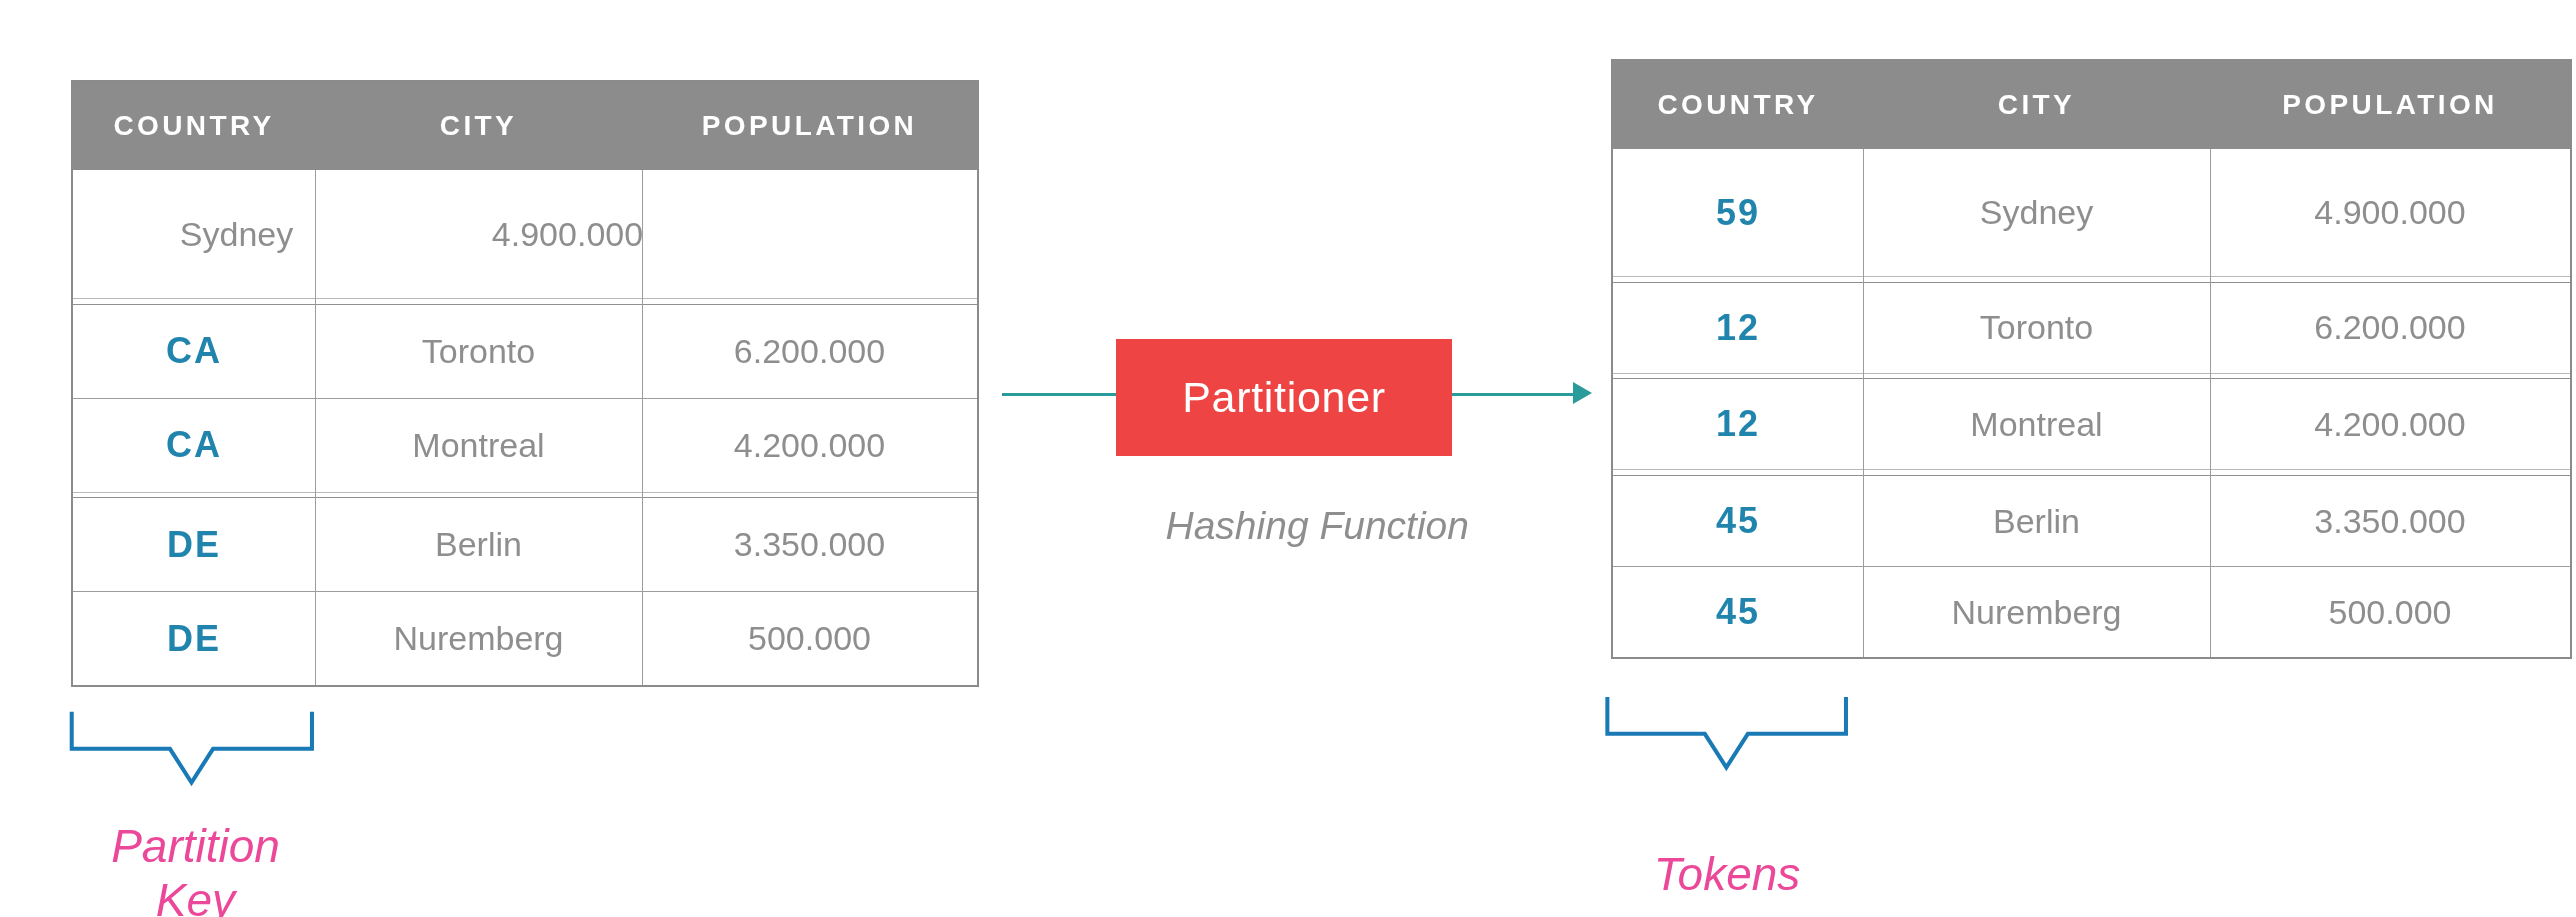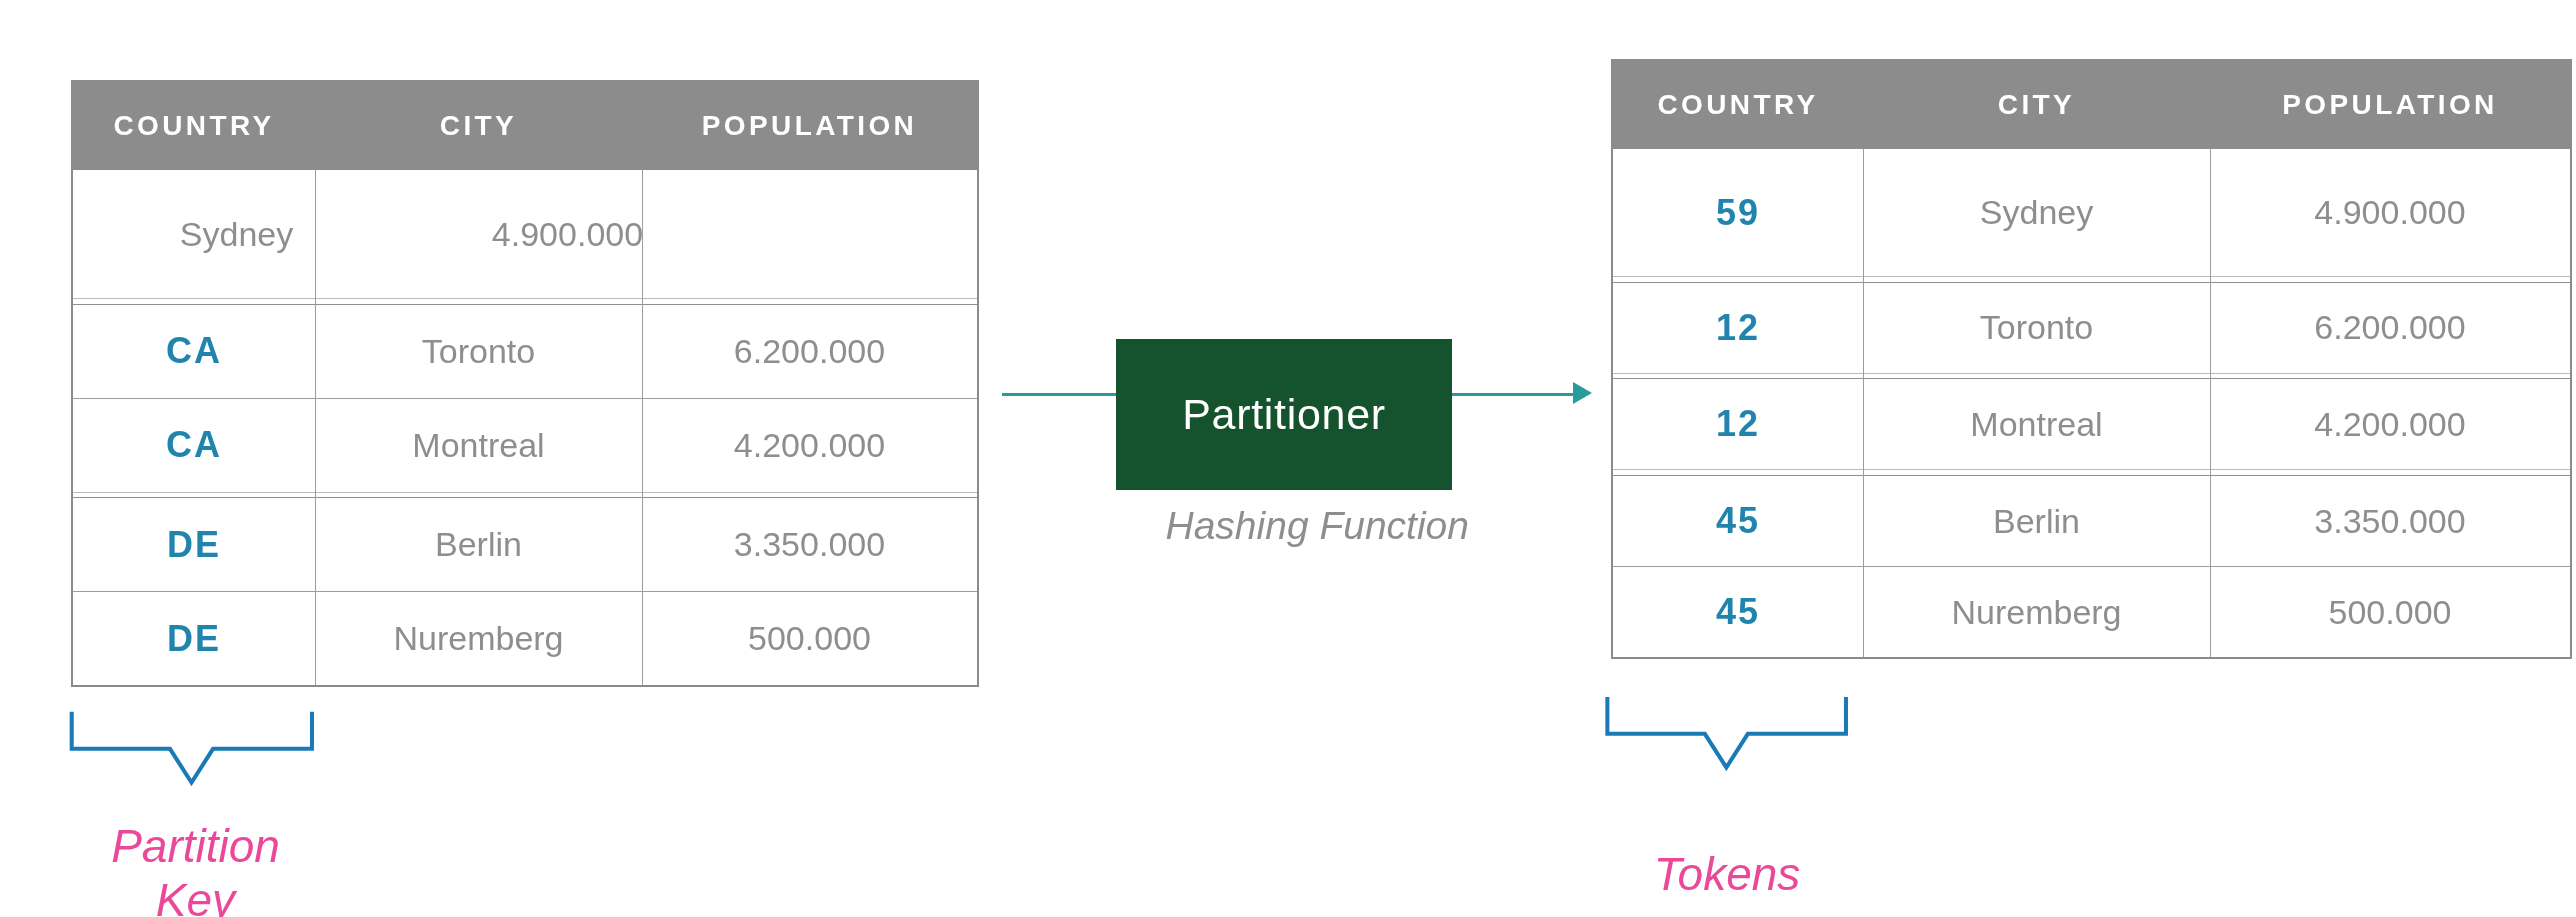--- a/index.html
+++ b/index.html
@@ -33,22 +33,22 @@
   .t-right .row{height:90px;}
   .t-right .row.tall{height:127px;}
   .t-right .c1{width:250px;} .t-right .c2{width:347px;} .t-right .c3{width:360px;}
   .t-right .l1{left:250px;} .t-right .l2{left:597px;}
 
   
   .arrow-line{position:absolute;height:2.7px;background:#2a9b9b;}
   .arrow-head{position:absolute;width:0;height:0;
               border-top:11.4px solid transparent;border-bottom:11.4px solid transparent;
               border-left:19px solid #2a9b9b;}
-  .part-box{position:absolute;left:1116px;top:339px;width:336px;height:151px;
-            background:#14532d;display:flex;align-items:center;justify-content:center;}
+  .part-box{position:absolute;left:1116px;top:339px;width:336px;height:117px;
+            background:#ef4444;display:flex;align-items:center;justify-content:center;}
   .part-box span{color:#ffffff;font-size:43px;letter-spacing:0.7px;}
   .hashing{position:absolute;left:1099px;top:504px;width:370px;text-align:right;
            font-style:italic;font-size:39px;color:#8e8e8e;}
 
   
   .brace{position:absolute;}
   .caption{position:absolute;text-align:center;font-style:italic;font-size:46px;color:#ec4899;}
   .cap-left{left:71px;top:819px;width:249px;}
   .cap-right{left:1604px;top:847px;width:246px;}
 </style>

